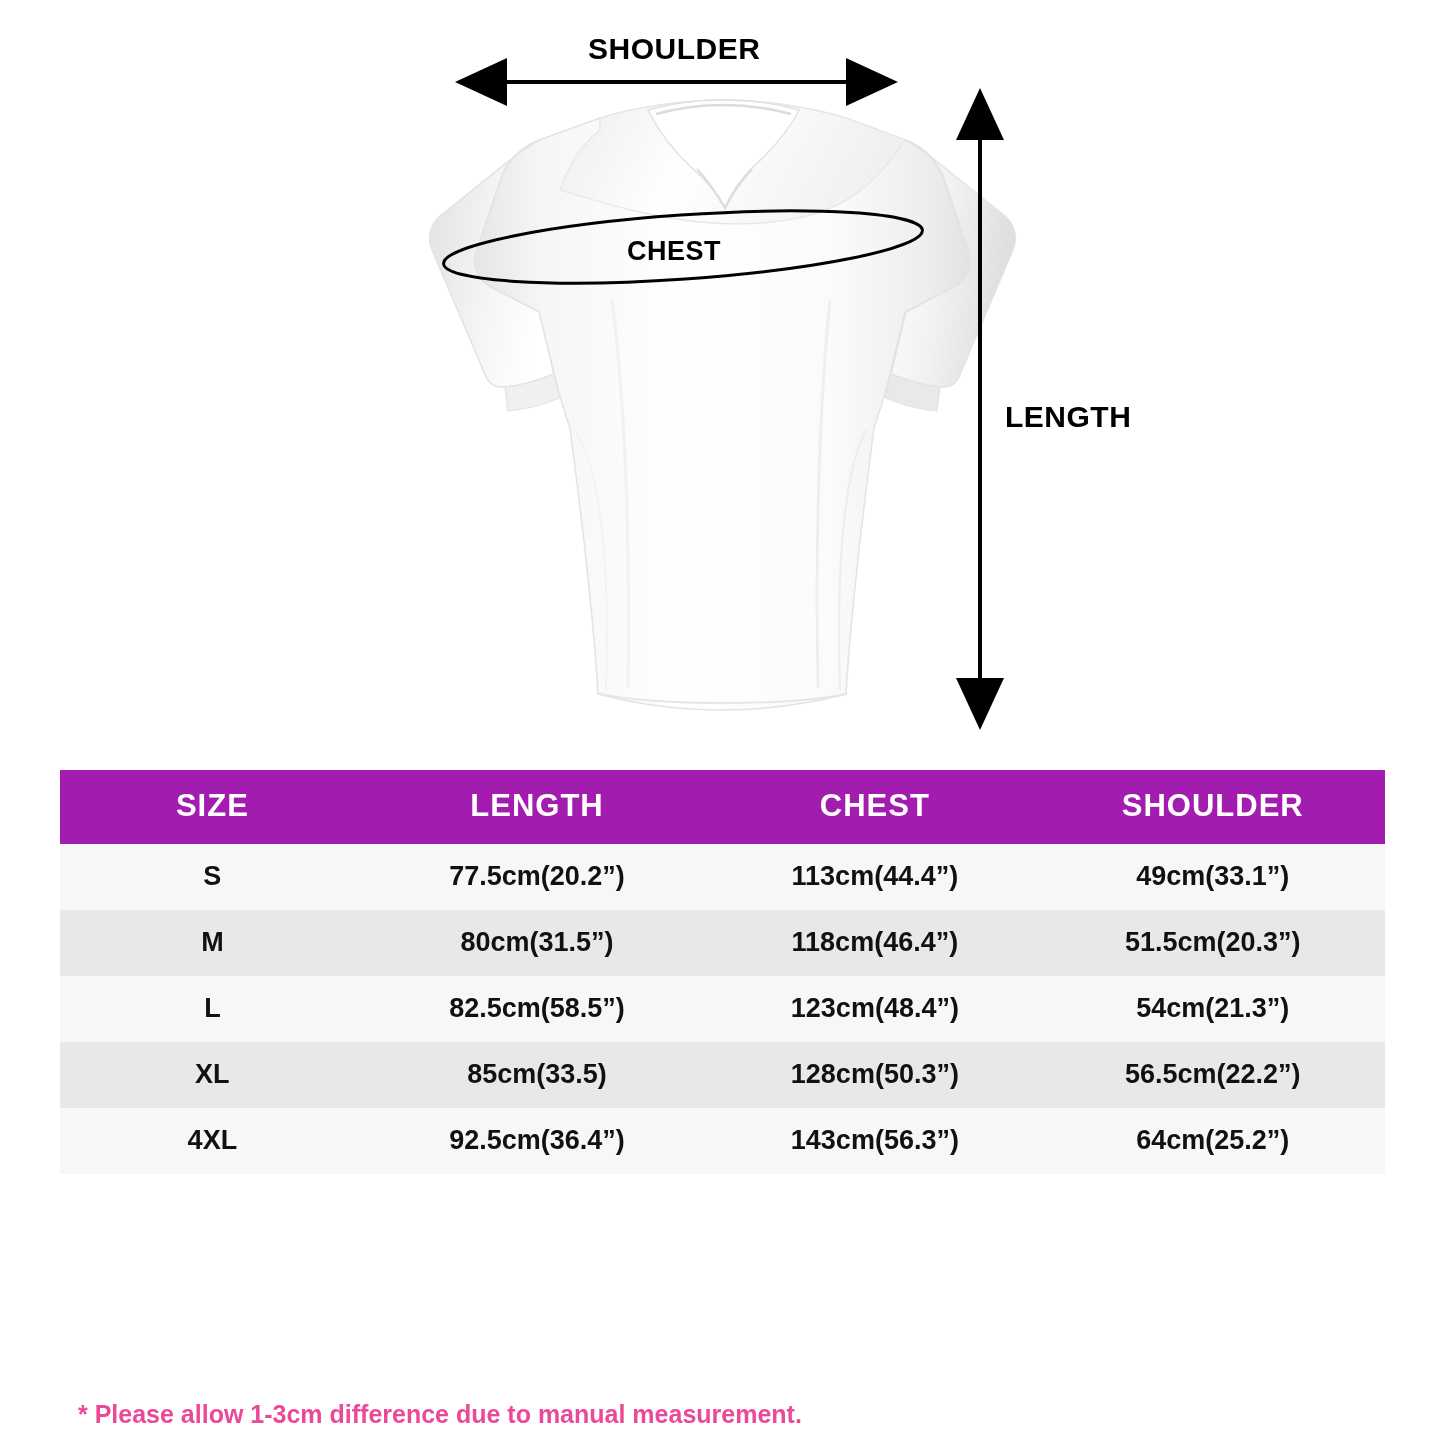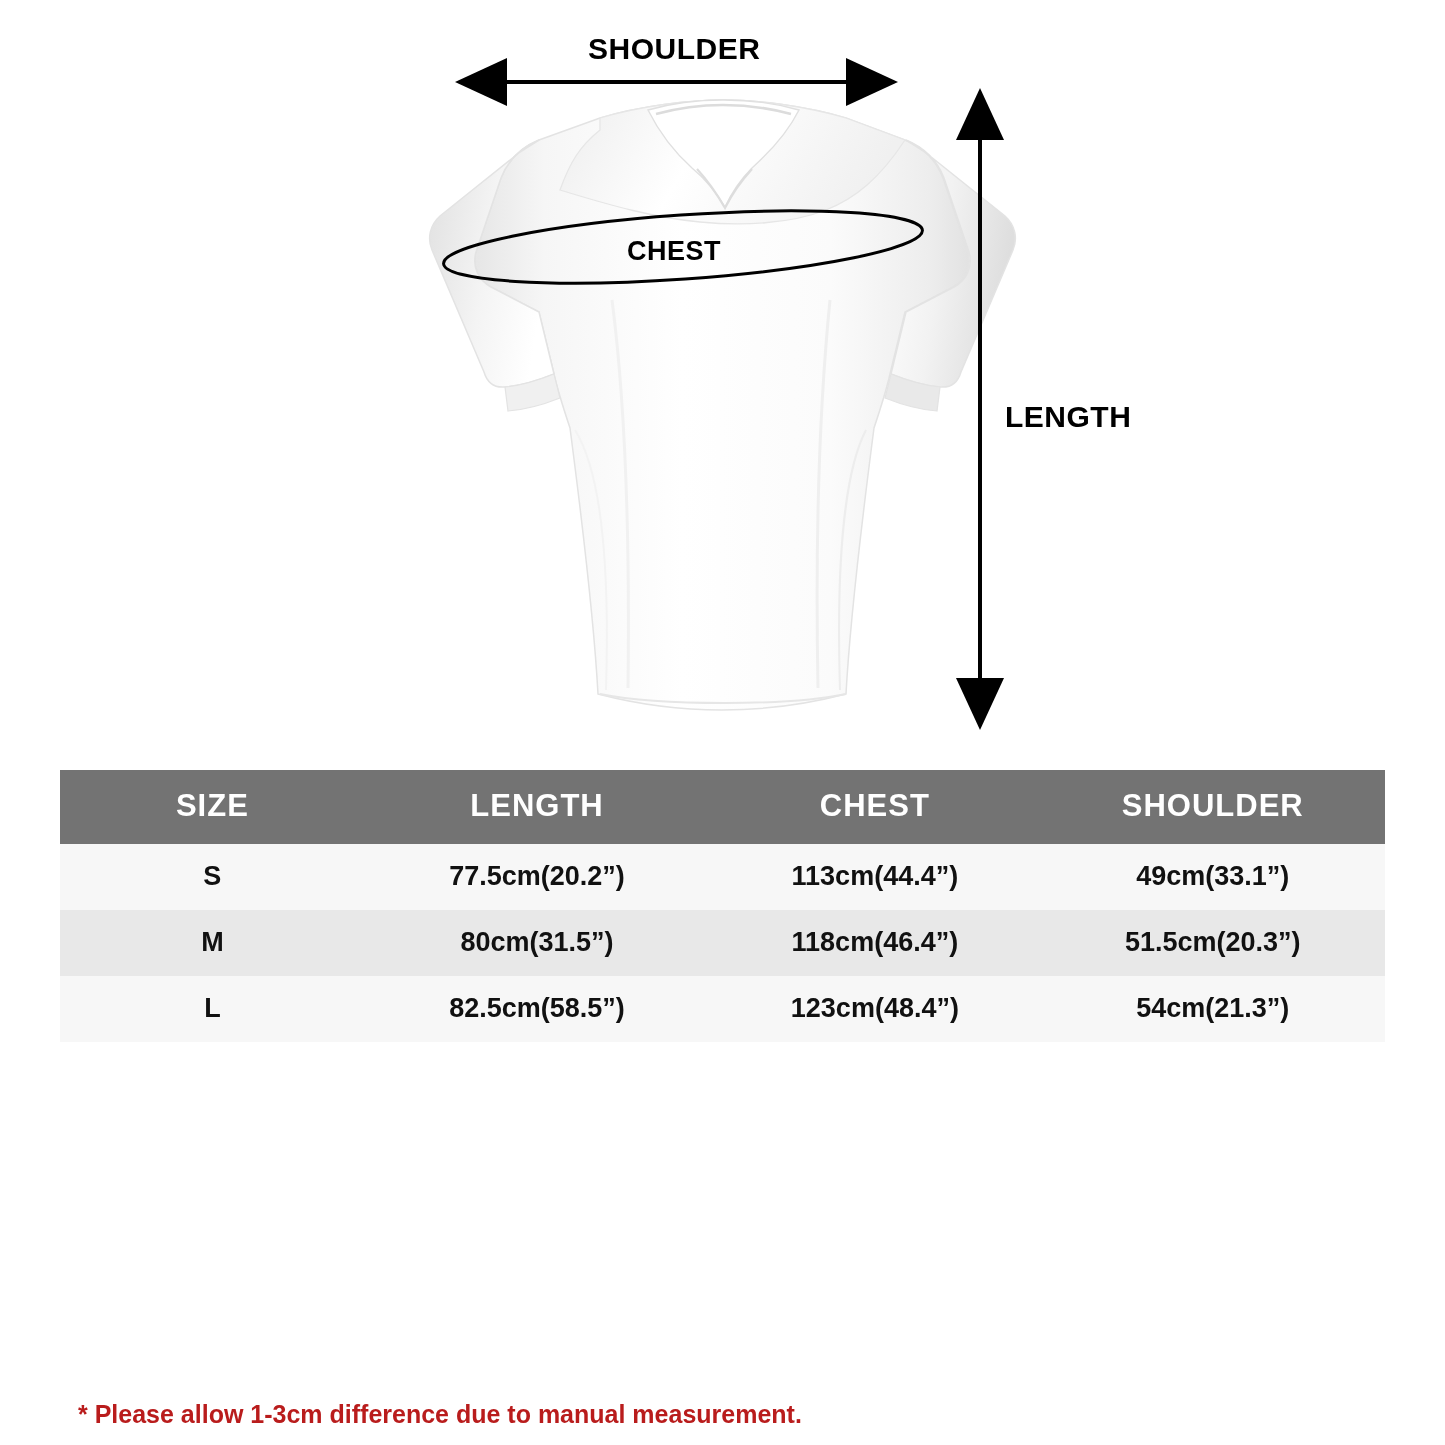--- a/index.html
+++ b/index.html
@@ -65,21 +65,21 @@
     width: 1325px;
   }
 
   table.size-table {
     width: 1325px;
     border-collapse: collapse;
     table-layout: fixed;
   }
 
   table.size-table th {
-    background: #737373;
+    background: #a21caf;
     color: #ffffff;
     font-size: 31px;
     font-weight: bold;
     letter-spacing: 1px;
     padding: 18px 0 20px 0;
     text-align: center;
   }
 
   table.size-table td {
     font-size: 27px;
@@ -100,21 +100,21 @@
   .col-length { width: 26%; }
   .col-chest { width: 25%; }
   .col-shoulder { width: 26%; }
 
   .note {
     position: absolute;
     left: 78px;
     top: 1400px;
     font-size: 25px;
     font-weight: bold;
-    color: #b91c1c;
+    color: #ec4899;
     white-space: nowrap;
   }
 </style>
 </head>
 <body>
 
 <div class="diagram">
 
   <svg class="shirt-svg" viewBox="0 0 1445 770">
     <defs>
@@ -255,17 +255,29 @@
         <td>80cm(31.5”)</td>
         <td>118cm(46.4”)</td>
         <td>51.5cm(20.3”)</td>
       </tr>
       <tr>
         <td>L</td>
         <td>82.5cm(58.5”)</td>
         <td>123cm(48.4”)</td>
         <td>54cm(21.3”)</td>
       </tr>
+      <tr>
+        <td>XL</td>
+        <td>85cm(33.5)</td>
+        <td>128cm(50.3”)</td>
+        <td>56.5cm(22.2”)</td>
+      </tr>
+      <tr>
+        <td>4XL</td>
+        <td>92.5cm(36.4”)</td>
+        <td>143cm(56.3”)</td>
+        <td>64cm(25.2”)</td>
+      </tr>
     </tbody>
   </table>
 </div>
 
 <div class="note">* Please allow 1-3cm difference due to manual measurement.</div>
 
 </body></html>

